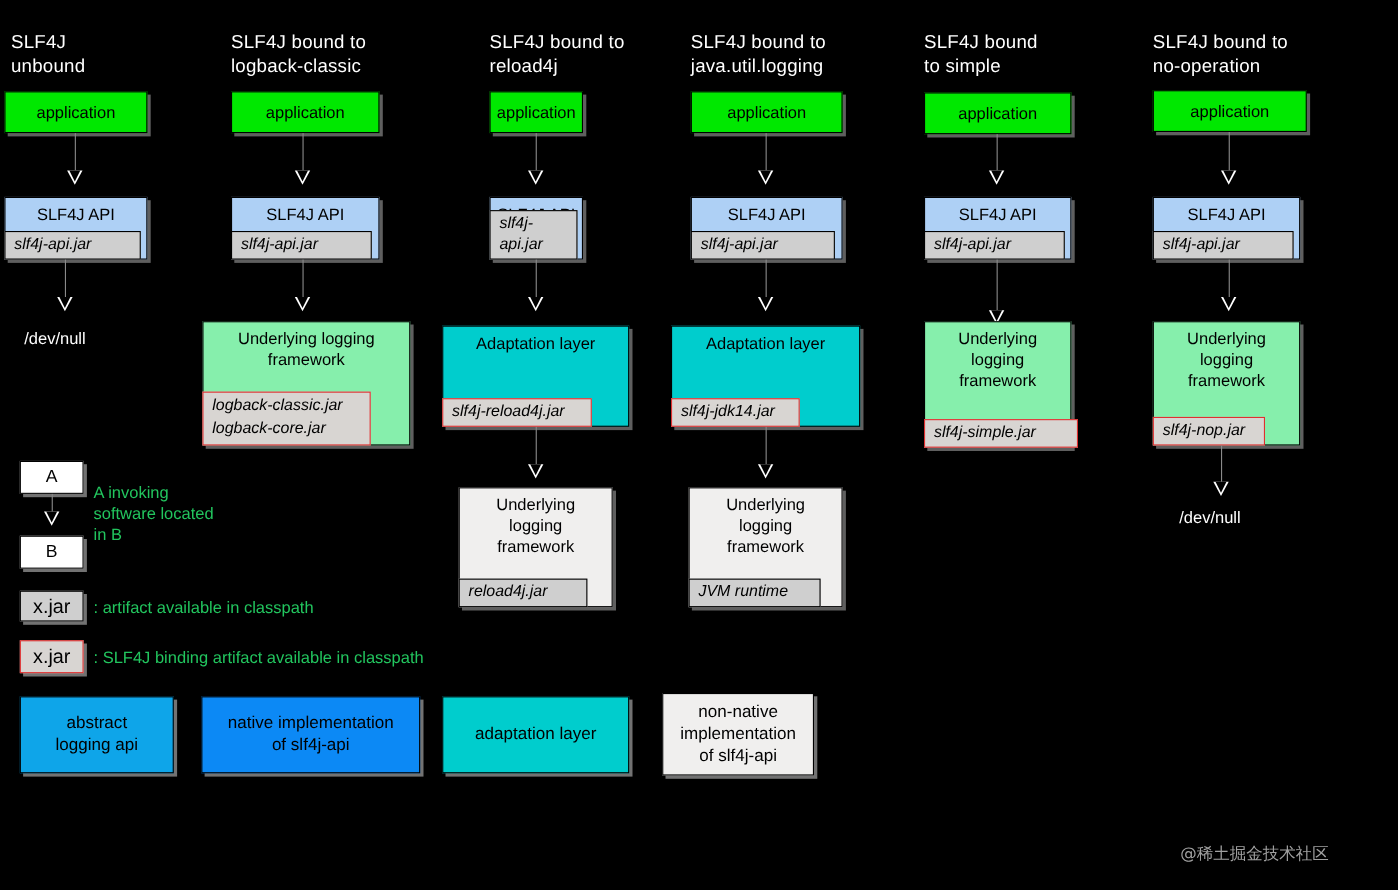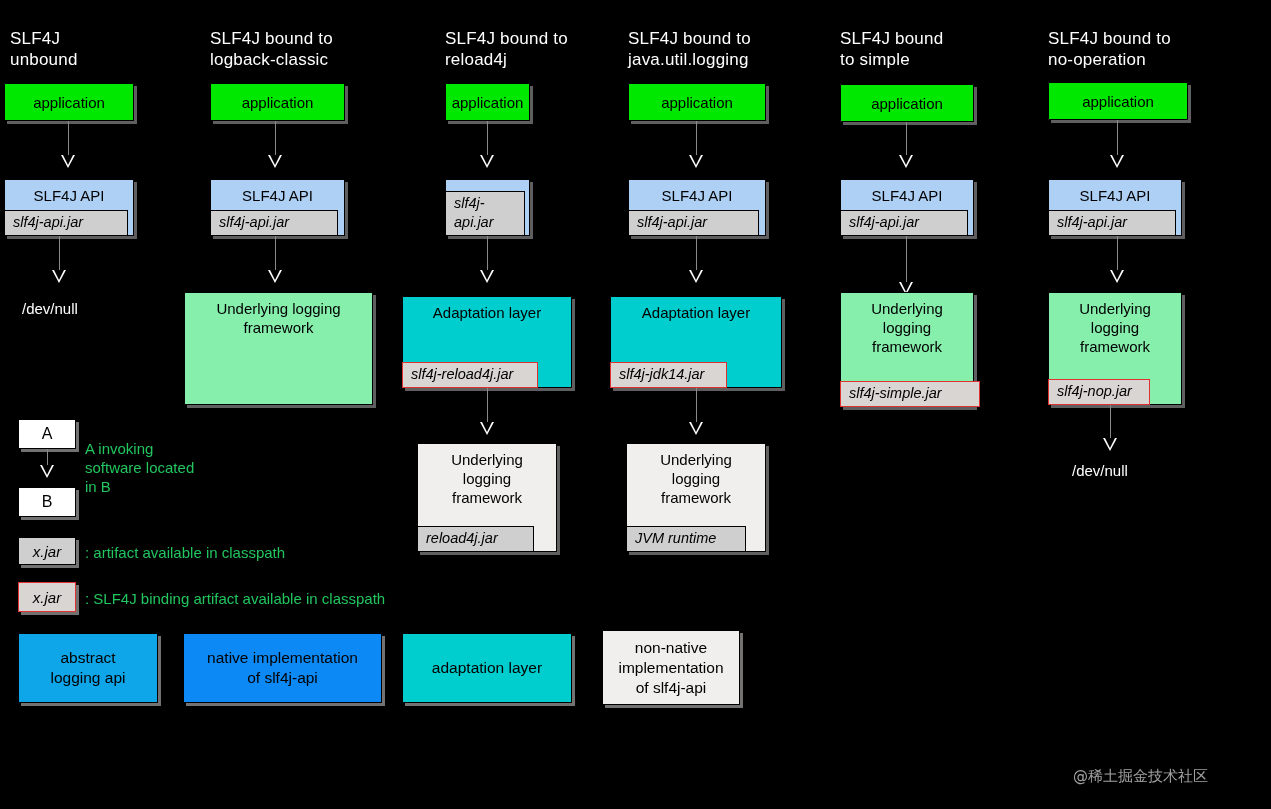--- a/index.html
+++ b/index.html
@@ -132,22 +132,21 @@
   }
   .legend-jar {
     position: absolute;
     box-sizing: border-box;
     background: #cfcfcf;
     border: 1px solid #000000;
     box-shadow: 3px 3px 0 rgba(120,120,120,0.95);
     display: flex;
     align-items: center;
     justify-content: center;
-    font-style: italic;
-    font-size: 15px;
+    font-size: 18px;
     color: #000;
   }
   .legend-jar.binding { border: 1px solid #e03030; background: #d8d5d2; }
   .legend-text {
     position: absolute;
     color: #22c55e;
     font-size: 15px;
     line-height: 19px;
     white-space: pre-line;
   }
@@ -217,20 +216,22 @@
     <span class="title">SLF4J API</span>
     <span class="jar" style="width:128px;">slf4j-api.jar</span>
   </div>
 
   <div class="conn" style="left:275px; top:236px; height:34px;"></div>
   <div class="arrowhead" style="left:268px; top:270px;"></div>
 
   <div class="box box-native" style="left:184px; top:292px; width:189px; height:113px;">
     <span class="title">Underlying logging
 framework</span>
+    <span class="jar binding" style="width:153px; line-height:21px;">logback-classic.jar
+logback-core.jar</span>
   </div>
 
   <div class="abs col-header" style="left:445px; top:28px; width:210px;">SLF4J bound to
 reload4j</div>
 
   <div class="box box-app" style="left:445px; top:83px; width:85px; height:38px;">
     <span class="title">application</span>
   </div>
 
   <div class="conn" style="left:487px; top:121px; height:34px;"></div>

